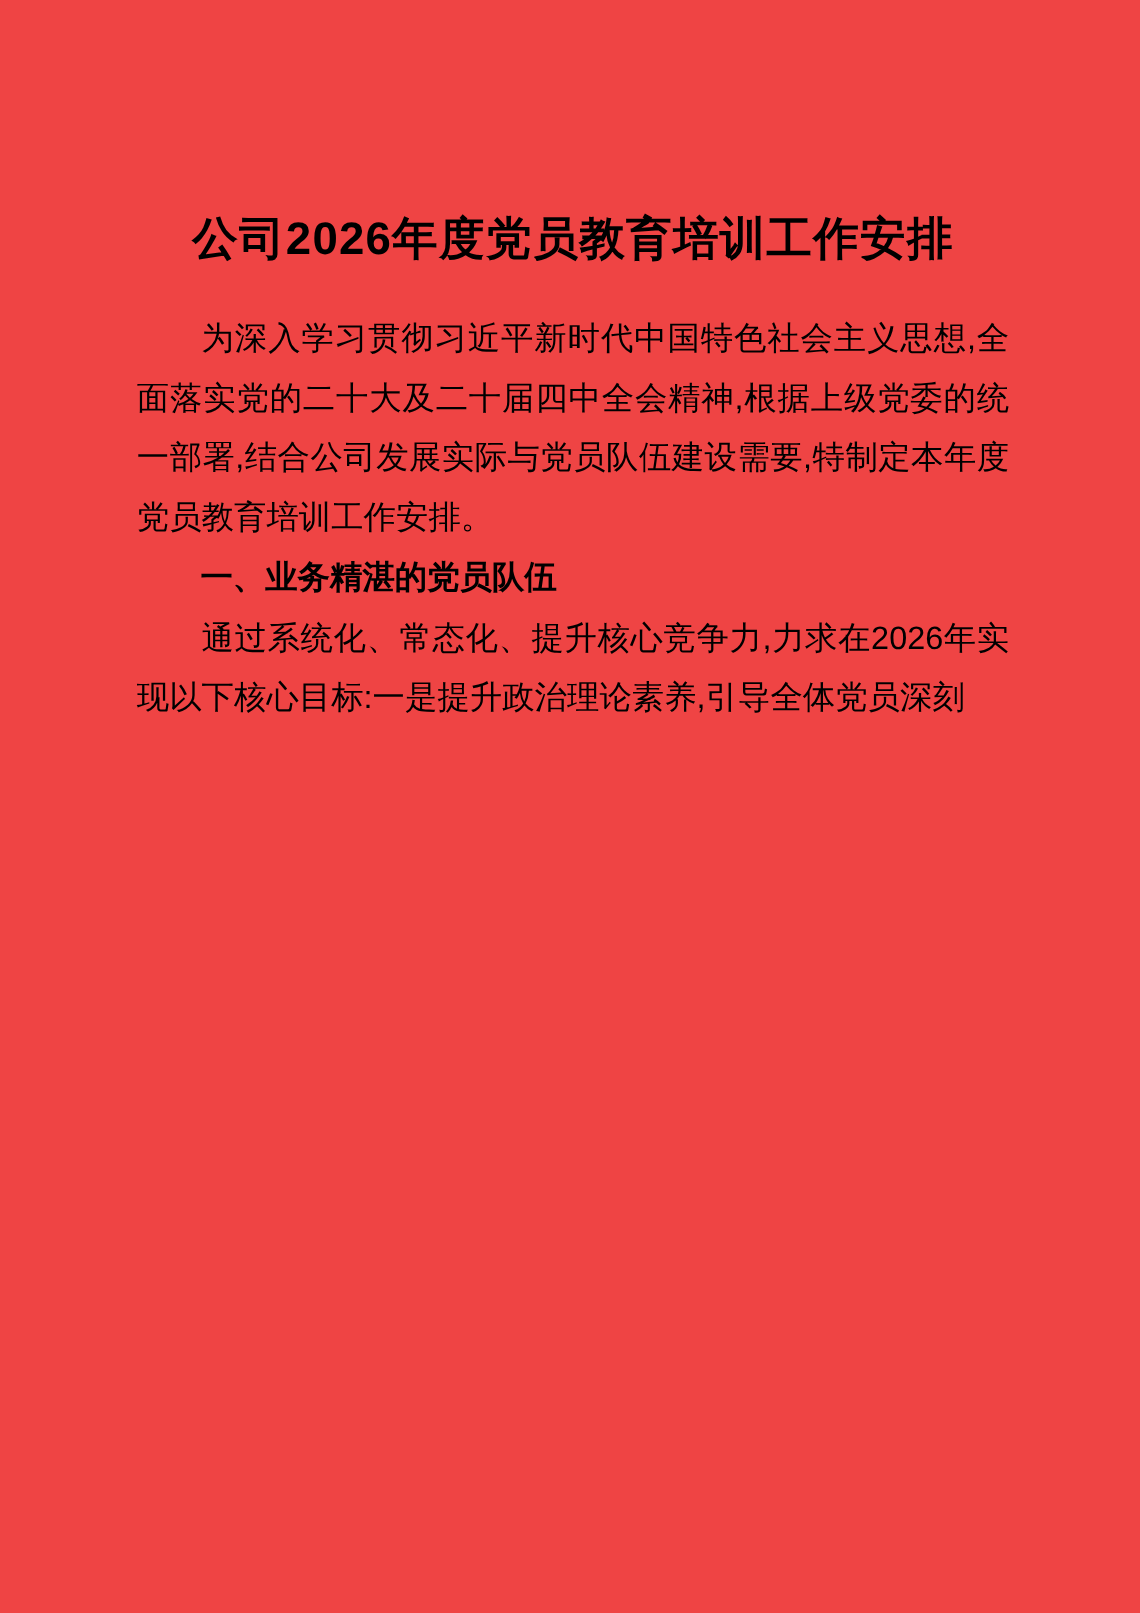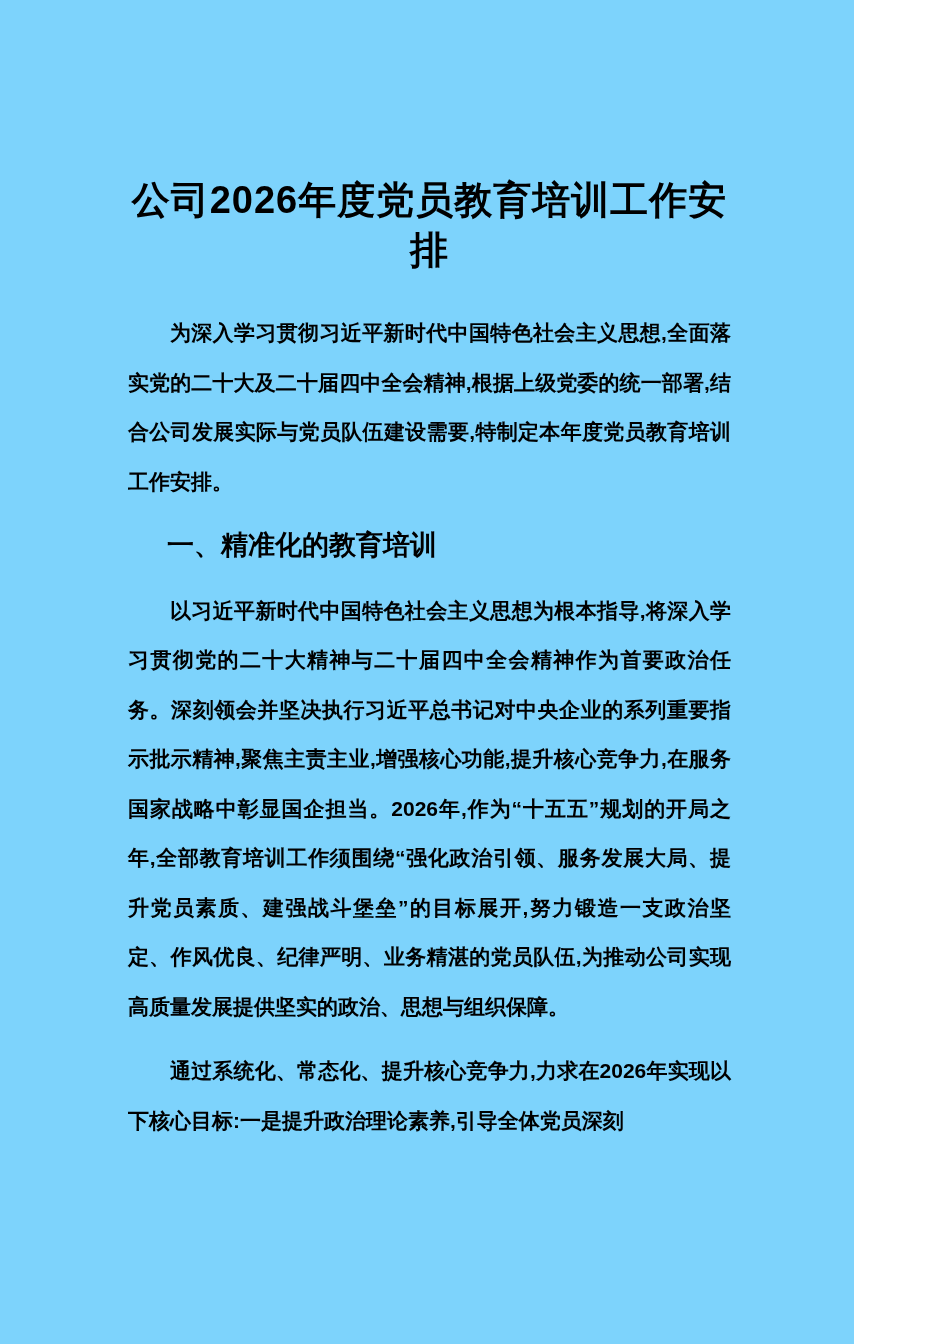--- a/index.html
+++ b/index.html
@@ -9,39 +9,39 @@
   }
   body {
     width: 950px;
     height: 1344px;
     font-family: "Liberation Sans", "DejaVu Sans", sans-serif;
     color: #000000;
     overflow: hidden;
   }
   .page {
     box-sizing: border-box;
-    width: 854px;
+    width: 950px;
     height: 1344px;
     padding: 175px 108px 0 113px;
-    background: #7dd3fc;
+    background: #ef4444;
     overflow: hidden;
   }
   .doc-title {
     margin: 0 0 33px 0;
     font-size: 38px;
     line-height: 50px;
     font-weight: 600;
     text-align: center;
     letter-spacing: 1px;
   }
   .para {
-    margin: 15px;
-    font-size: 21px;
+    margin: 1px;
+    font-size: 27px;
     line-height: 49.5px;
-    font-weight: 700;
+    font-weight: 400;
     text-align: justify;
     text-justify: inter-ideograph;
     text-indent: 2em;
     word-break: break-all;
   }
   .heading {
     margin: 0;
     font-size: 27px;
     line-height: 49.5px;
     font-weight: 600;
@@ -49,19 +49,18 @@
   }
 </style>
 </head>
 <body>
 
 <div class="page">
   <h1 class="doc-title">公司2026年度党员教育培训工作安排</h1>
 
   <p class="para">为深入学习贯彻习近平新时代中国特色社会主义思想,全面落实党的二十大及二十届四中全会精神,根据上级党委的统一部署,结合公司发展实际与党员队伍建设需要,特制定本年度党员教育培训工作安排。</p>
 
-  <h2 class="heading">一、精准化的教育培训</h2>
+  <h2 class="heading">一、业务精湛的党员队伍</h2>
 
-  <p class="para">以习近平新时代中国特色社会主义思想为根本指导,将深入学习贯彻党的二十大精神与二十届四中全会精神作为首要政治任务。深刻领会并坚决执行习近平总书记对中央企业的系列重要指示批示精神,聚焦主责主业,增强核心功能,提升核心竞争力,在服务国家战略中彰显国企担当。2026年,作为“十五五”规划的开局之年,全部教育培训工作须围绕“强化政治引领、服务发展大局、提升党员素质、建强战斗堡垒”的目标展开,努力锻造一支政治坚定、作风优良、纪律严明、业务精湛的党员队伍,为推动公司实现高质量发展提供坚实的政治、思想与组织保障。</p>
 
 
   <p class="para">通过系统化、常态化、提升核心竞争力,力求在2026年实现以下核心目标:一是提升政治理论素养,引导全体党员深刻</p>
 </div>
 
 </body></html>

